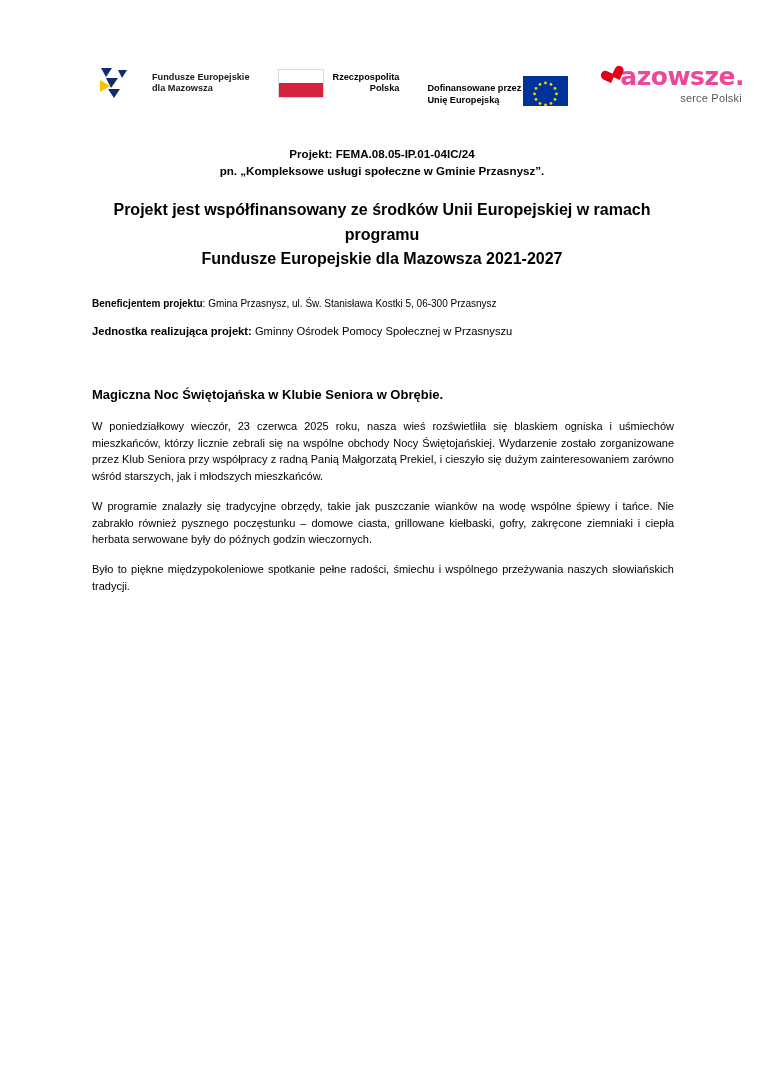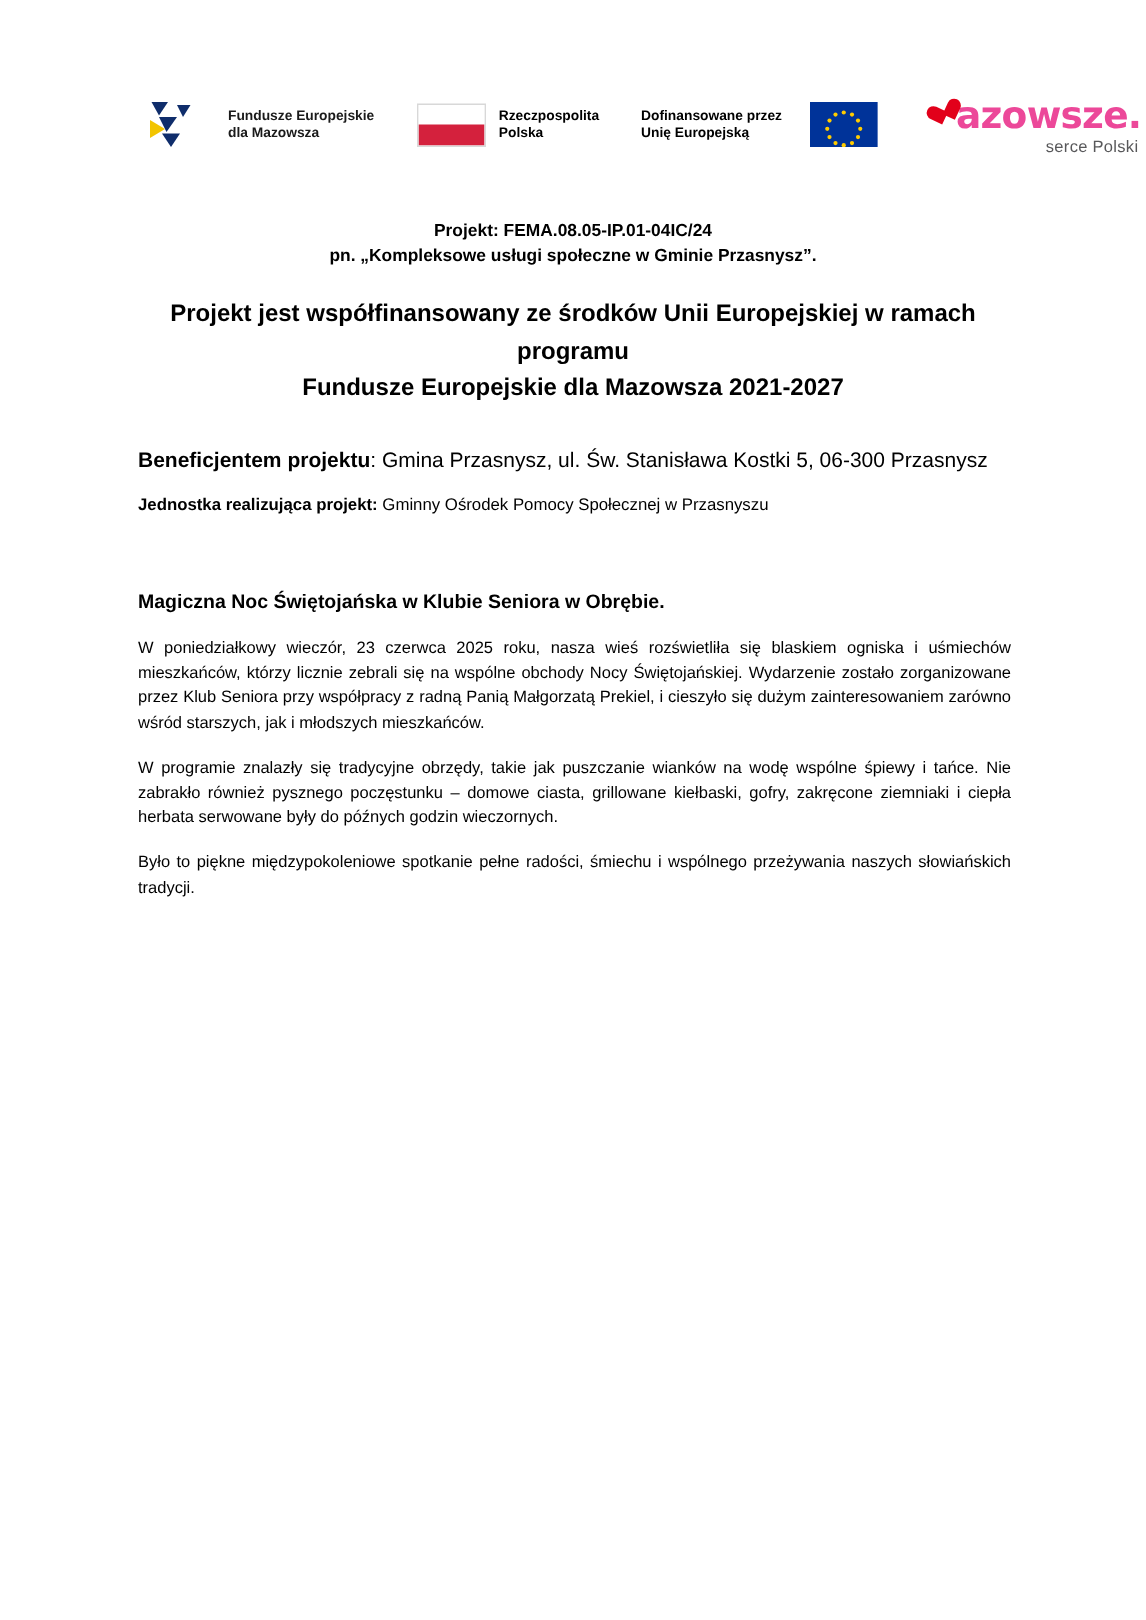--- a/index.html
+++ b/index.html
@@ -50,39 +50,39 @@
   }
 
   .sep {
     width: 1px;
     height: 34px;
     background: #c9c9c9;
     margin: 0 14px;
   }
 
   
-  .rp-logo { display: flex; align-items: center; gap: 9px; }
+  .rp-logo { display: flex; align-items: center; gap: 9px; text-align: right; }
   .flag {
     width: 46px;
     height: 29px;
     border: 0.5px solid #d8d8d8;
     box-sizing: border-box;
     overflow: hidden;
   }
   .flag .white { height: 50%; background: #ffffff; }
   .flag .red { height: 50%; background: #d4213d; }
   .rp-text {
     font-size: 9.2px;
     font-weight: bold;
     line-height: 1.25;
     white-space: nowrap;
   }
 
   
-  .eu-logo { display: flex; align-items: center; gap: 19px; }
+  .eu-logo { display: flex; align-items: flex-end; gap: 2px; }
   .eu-text {
     font-size: 9.2px;
     font-weight: bold;
     line-height: 1.25;
     white-space: nowrap;
     text-align: left;
   }
   .eu-flag {
     width: 45px;
     height: 30px;
@@ -147,21 +147,21 @@
   .proj-head2 {
     text-align: center;
     font-size: 16px;
     font-weight: bold;
     line-height: 1.55;
     margin-bottom: 24px;
   }
 
   
   .benef {
-    font-size: 14px;
+    font-size: 10px;
     line-height: 1.5;
     margin-bottom: 12px;
     padding-left: 2px;
     margin-top: 24px;
   }
   .benef b { font-weight: bold; }
   .unit {
     font-size: 11.2px;
     line-height: 1.5;
     margin-bottom: 47px;

